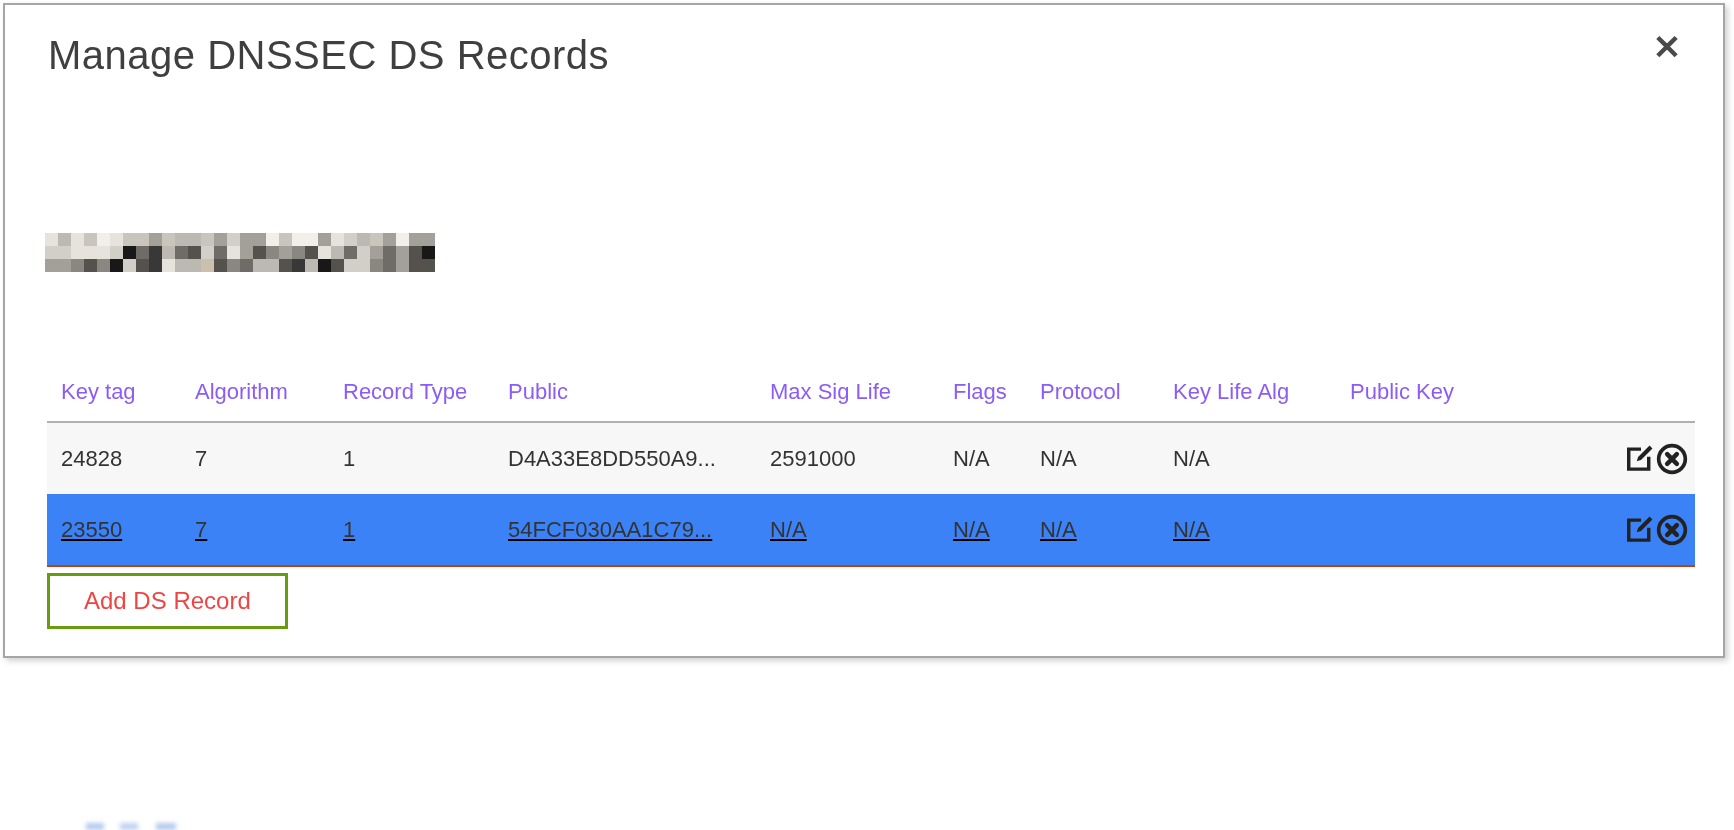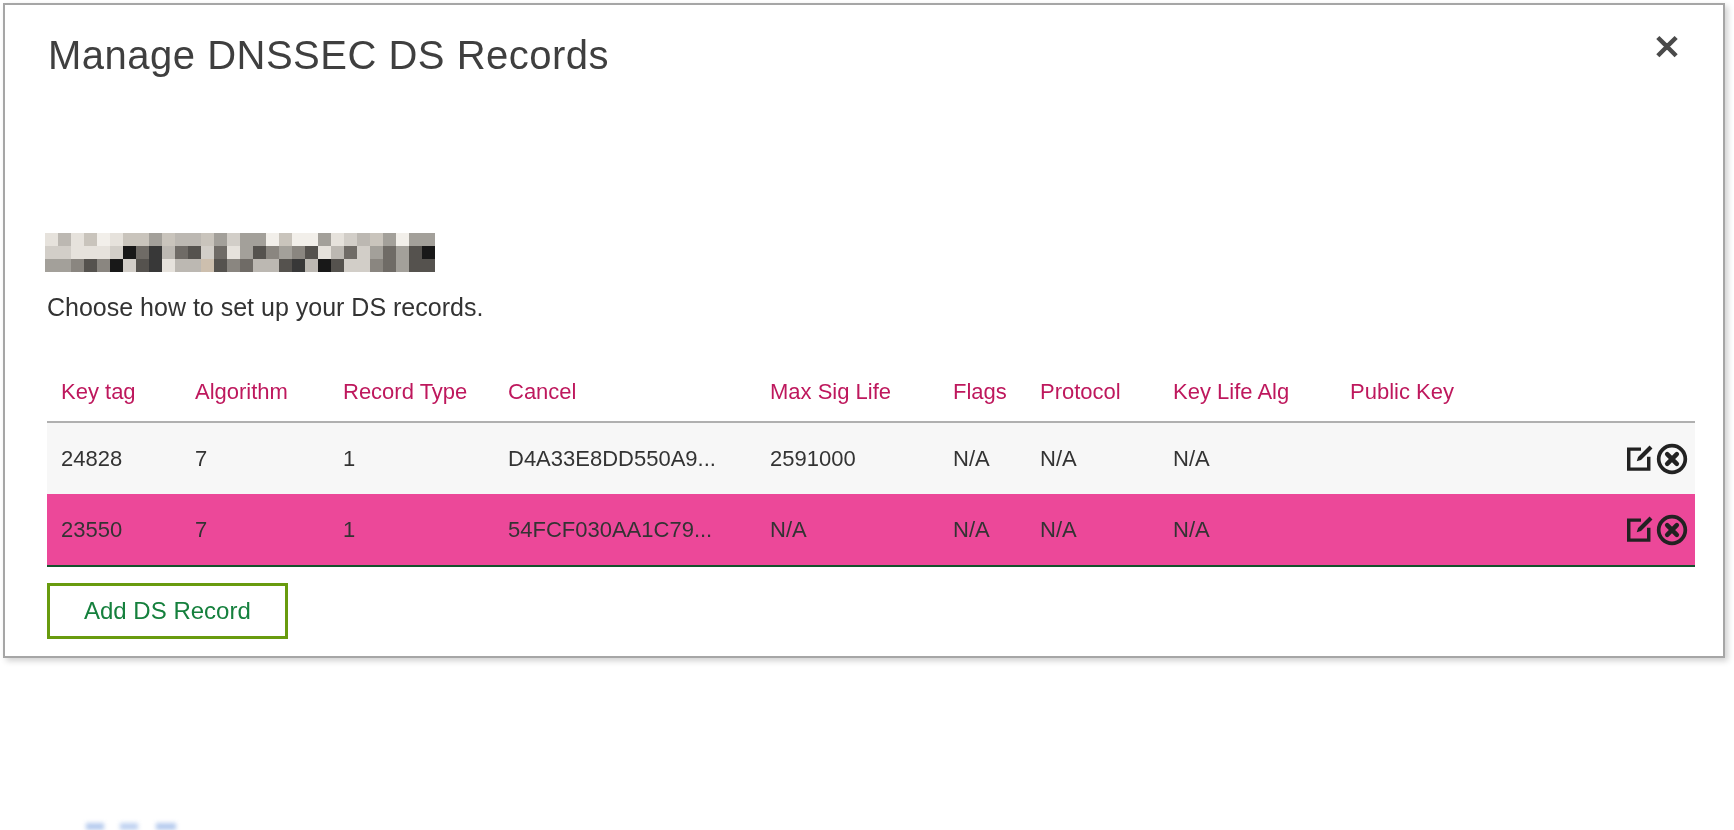--- a/index.html
+++ b/index.html
@@ -29,39 +29,38 @@
   }
 
   .instruction {
     position: absolute; left: 42px; top: 288px;
     font-size: 25px; color: #333333;
   }
 
   .ds-table-wrap { position: absolute; left: 42px; top: 360px; width: 1648px; }
   table.ds-table { width: 100%; border-collapse: collapse; table-layout: fixed; }
   .ds-table th {
-    text-align: left; font-weight: normal; font-size: 22px; color: #be185d;
+    text-align: left; font-weight: normal; font-size: 22px; color: #8b5cf6;
     padding: 14px 6px 16px 14px; white-space: nowrap; overflow: hidden;
   }
   .ds-table td {
     font-size: 22px; color: #333; padding: 0 6px 0 14px; height: 72px;
     white-space: nowrap; overflow: hidden;
   }
   .ds-table tbody tr:first-child { border-top: 2px solid #b0b0b0; background: #f7f7f7; }
-  .ds-table tbody tr:last-child { border-bottom: 2px solid #14532d; background: #ec4899; }
+  .ds-table tbody tr:last-child { border-bottom: 2px solid #c2410c; background: #3b82f6; text-decoration: underline; }
   .actions-cell { text-align: right; padding-right: 6px !important; }
   .icon-btn { background: none; border: none; padding: 0; cursor: pointer; vertical-align: middle; }
   .icon-btn svg { display: block; }
 
   .add-btn {
     position: absolute; left: 42px; top: 568px;
-    background: #ffffff; border: 3px solid #689b0e; color: #15803d;
+    background: #ffffff; border: 3px solid #689b0e; color: #ef4444;
     font-size: 24px; padding: 11px 34px; cursor: pointer;
     font-family: "Liberation Sans", sans-serif;
-    margin-top: 10px;
   }
 
   .footer {
     position: absolute; left: 0; right: 0; bottom: 0; height: 128px;
     background: #ebebeb; border-top: 1px solid #e2e2e2;
   }
 
   .annotation-rect {
     position: absolute; left: 699px; top: 8px; width: 219px; height: 110px;
     border: 6px solid #e21d1d;
@@ -184,42 +183,41 @@
         <div style="background: rgb(85, 82, 78);"></div>
         <div style="background: rgb(210, 206, 200);"></div>
         <div style="background: rgb(210, 206, 200);"></div>
         <div style="background: rgb(138, 134, 128);"></div>
         <div style="background: rgb(111, 107, 102);"></div>
         <div style="background: rgb(163, 160, 154);"></div>
         <div style="background: rgb(85, 82, 78);"></div>
         <div style="background: rgb(85, 82, 78);"></div>
       </div>
 
-    <p class="instruction">Choose how to set up your DS records.</p>
 
     <div class="ds-table-wrap">
       <table class="ds-table">
         <colgroup>
           <col style="width:134px">
             <col style="width:148px">
             <col style="width:165px">
           <col style="width:262px">
             <col style="width:183px">
             <col style="width:87px">
           <col style="width:133px">
             <col style="width:177px">
             <col style="width:245px">
           <col style="width:114px">
         </colgroup>
         <thead>
           <tr>
             <th>Key tag</th>
             <th>Algorithm</th>
             <th>Record Type</th>
-            <th>Cancel</th>
+            <th>Public</th>
             <th>Max Sig Life</th>
             <th>Flags</th>
             <th>Protocol</th>
             <th>Key Life Alg</th>
             <th>Public Key</th>
             <th></th>
           </tr>
         </thead>
         <tbody>
           <tr>

